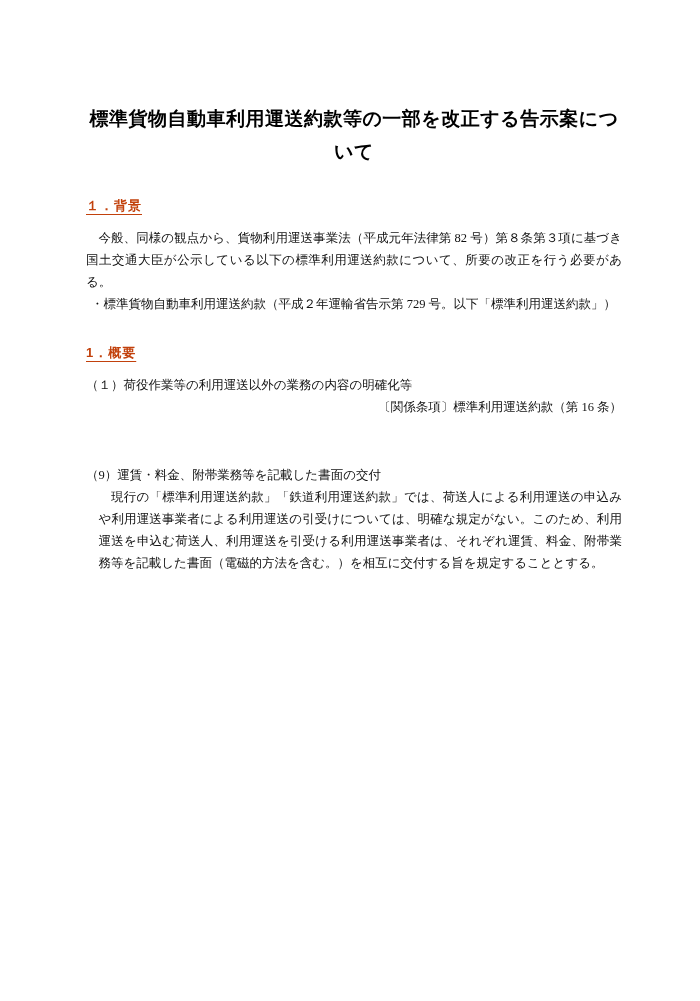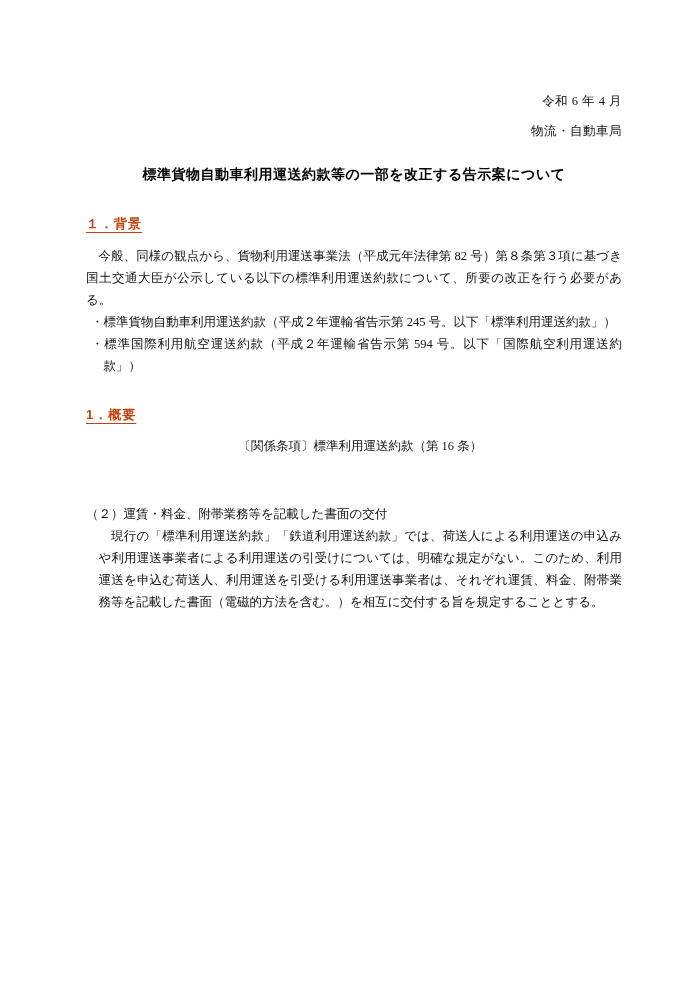--- a/index.html
+++ b/index.html
@@ -21,21 +21,21 @@
     line-height: 1.76;
   }
   .doc-header {
     text-align: right;
     line-height: 30px;
     font-size: 12.5px;
     letter-spacing: 0.5px;
   }
   .doc-title {
     font-family: "Liberation Sans", "DejaVu Sans", sans-serif;
-    font-size: 14px;
+    font-size: 19px;
     font-weight: bold;
     text-align: center;
     margin: 16px 0 26px 0;
     letter-spacing: 0.5px;
     color: #000000;
   }
   .sec-heading {
     font-family: "Liberation Sans", "DejaVu Sans", sans-serif;
     font-size: 13px;
     font-weight: bold;
@@ -72,50 +72,46 @@
     text-align: left;
   }
   .sub-para {
     margin-left: 1em;
     text-indent: 1em;
     text-align: justify;
   }
   .sub-note {
     margin-left: 1em;
     text-indent: 0;
-    text-align: center;
+    text-align: right;
   }
 </style>
 </head>
 <body>
 
 <div class="page">
 
-  <div class="doc-header">
-    <div>令和 6 年 4 月</div>
-    <div>物流・自動車局</div>
-  </div>
 
   <h1 class="doc-title">標準貨物自動車利用運送約款等の一部を改正する告示案について</h1>
 
   <div class="section section-background">
     <h2 class="sec-heading">１．背景</h2>
     <p class="para">今般、同様の観点から、貨物利用運送事業法（平成元年法律第 82 号）第８条第３項に基づき国土交通大臣が公示している以下の標準利用運送約款について、所要の改正を行う必要がある。</p>
     <ul class="bullet-list">
-      <li class="bullet-item">・標準貨物自動車利用運送約款（平成２年運輸省告示第 245 号。以下「標準利用運送約款」）</li>
-      <li class="bullet-item">・標準国際利用航空運送約款（平成２年運輸省告示第 594 号。以下「国際航空利用運送約款」）</li>
+      <li class="bullet-item">・標準貨物自動車利用運送約款（平成２年運輸省告示第 729 号。以下「標準利用運送約款」）</li>
     </ul>
   </div>
 
   <div class="section section-overview">
     <h2 class="sec-heading">1．概要</h2>
 
     <div class="subsection subsection-1">
+      <p class="sub-title">（１）荷役作業等の利用運送以外の業務の内容の明確化等</p>
       <p class="para sub-note">〔関係条項〕標準利用運送約款（第 16 条）</p>
     </div>
 
     <div class="subsection subsection-2">
-      <p class="sub-title">（２）運賃・料金、附帯業務等を記載した書面の交付</p>
+      <p class="sub-title">（9）運賃・料金、附帯業務等を記載した書面の交付</p>
       <p class="para sub-para">現行の「標準利用運送約款」「鉄道利用運送約款」では、荷送人による利用運送の申込みや利用運送事業者による利用運送の引受けについては、明確な規定がない。このため、利用運送を申込む荷送人、利用運送を引受ける利用運送事業者は、それぞれ運賃、料金、附帯業務等を記載した書面（電磁的方法を含む。）を相互に交付する旨を規定することとする。</p>
     </div>
   </div>
 
 </div>
 
 </body></html>

